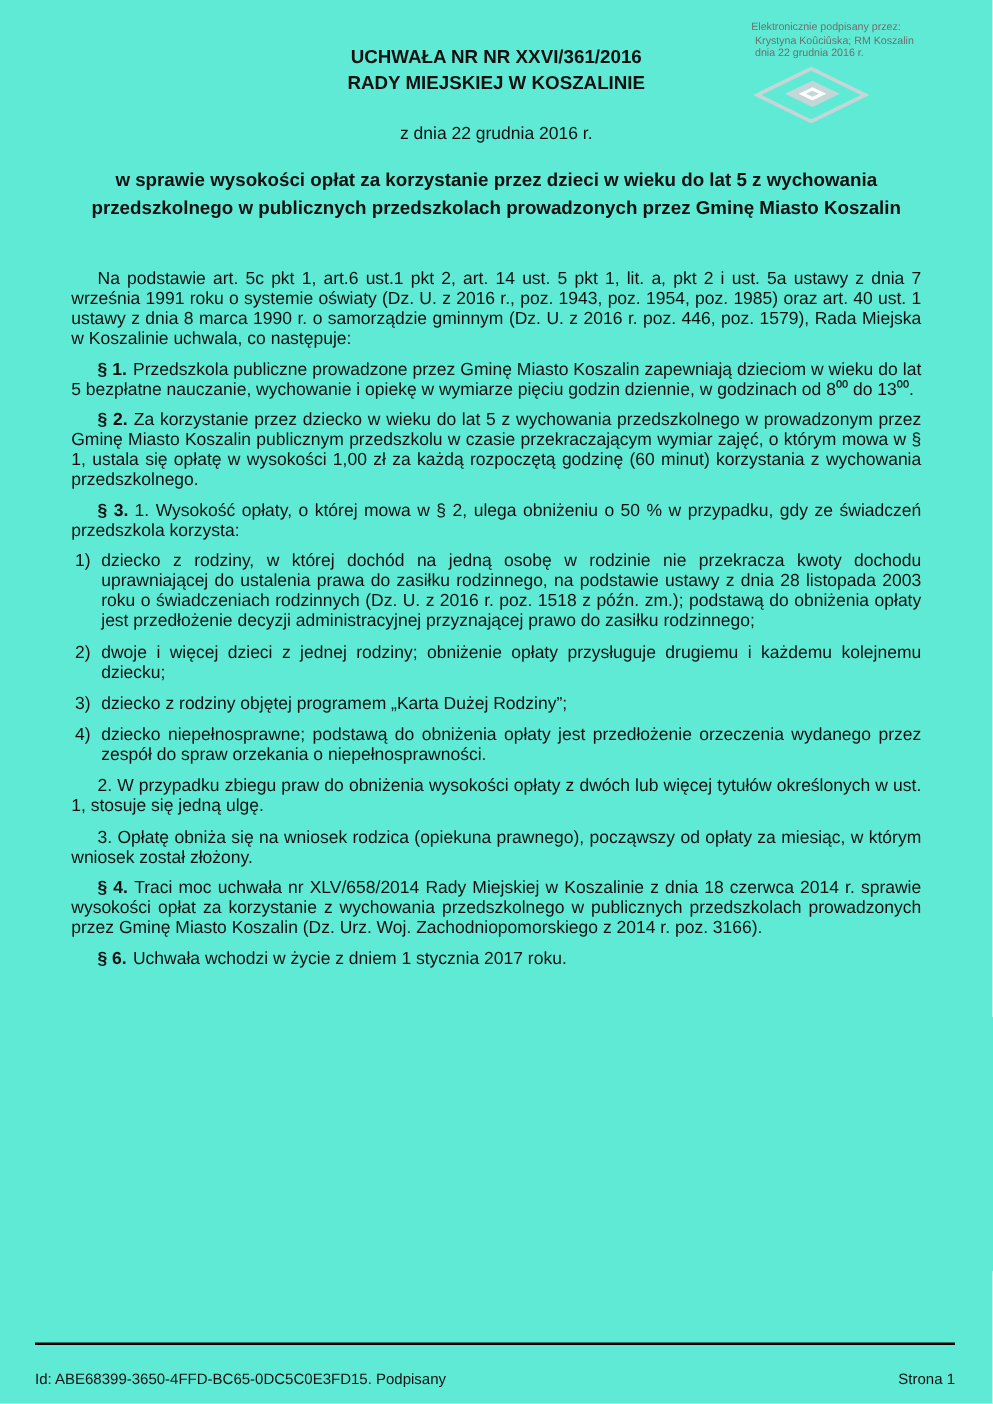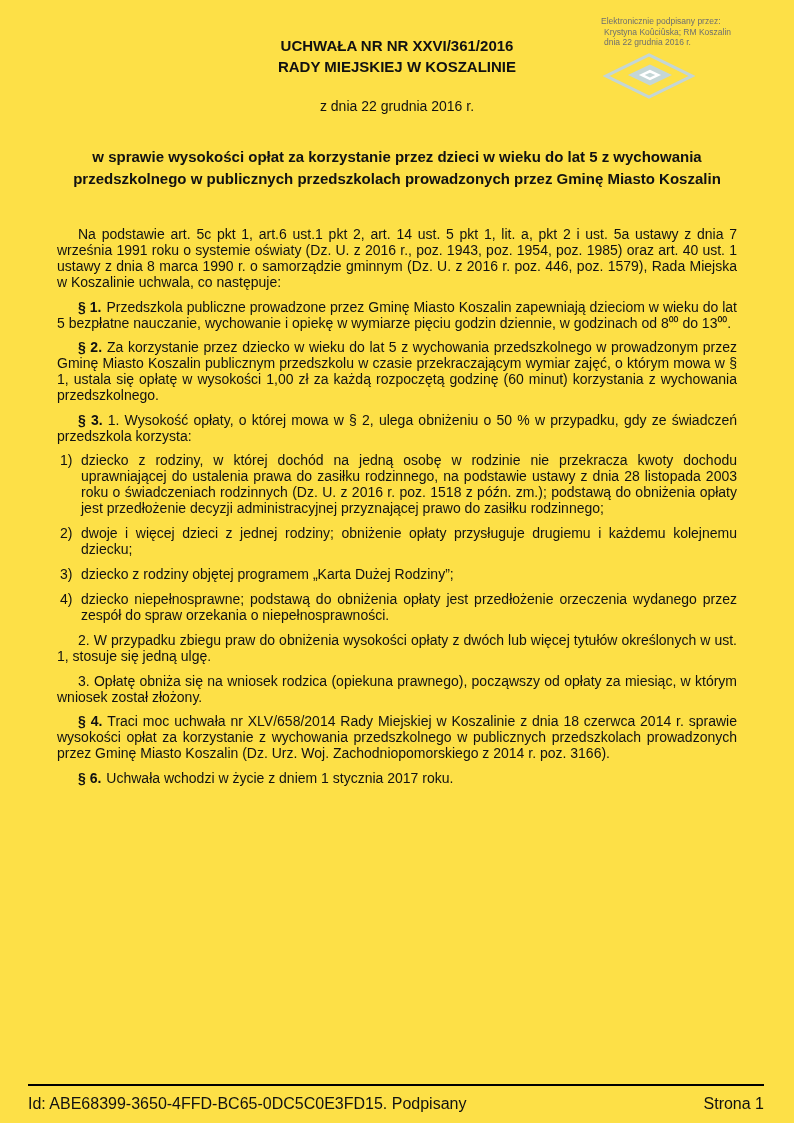--- a/index.html
+++ b/index.html
@@ -1,21 +1,21 @@
 <!DOCTYPE html>
 <html lang="pl"><head>
 <meta charset="utf-8">
 <style>
   html, body { margin: 0; padding: 0; background: #ffffff; }
   .page {
     position: relative;
     width: 794px;
     height: 1123px;
     margin: 0 auto;
-    background: #fde047;
+    background: #5eead4;
     font-family: "Liberation Sans", sans-serif;
     color: #111111;
     overflow: hidden;
   }
 
   
   .sig-block {
     position: absolute;
     top: 16px;
     left: 601px;
@@ -29,21 +29,21 @@
     display: block;
     width: 92px;
     height: 46px;
     margin: 5px 0 0 2px;
   }
 
   
   .doc-header { padding-top: 35px; text-align: center; }
   .title-line { font-weight: bold; font-size: 15px; line-height: 21px; }
   .date-line  { margin-top: 20px; font-size: 14px; line-height: 19px; text-align: center; }
-  .subject    { margin-top: 30px; padding: 0 57px; font-weight: bold; font-size: 15px; line-height: 22px; }
+  .subject    { margin-top: 18px; padding: 0 57px; font-weight: bold; font-size: 15px; line-height: 22px; }
 
   
   .doc-body {
     margin: 36px 57px 0 57px;
     font-size: 14px;
     line-height: 16px;
     text-align: justify;
   }
   .para { margin: 0 0 8.5px 0; text-indent: 21px; }
   .lbl  { font-weight: bold; margin-right: 5px; }
@@ -52,24 +52,24 @@
   .marker { flex: none; width: 21px; }
   .li-text { flex: 1; text-align: justify; }
 
   
   .doc-footer {
     position: absolute;
     left: 28px;
     right: 30px;
     bottom: 12px;
     border-top: 2px solid #000000;
-    padding-top: 10px;
+    padding-top: 20px;
     display: flex;
     justify-content: space-between;
-    font-size: 16px;
+    font-size: 12px;
     line-height: 15px;
     color: #111111;
   }
 </style>
 </head>
 <body>
 
 <div class="page">
 
   <div class="sig-block">

